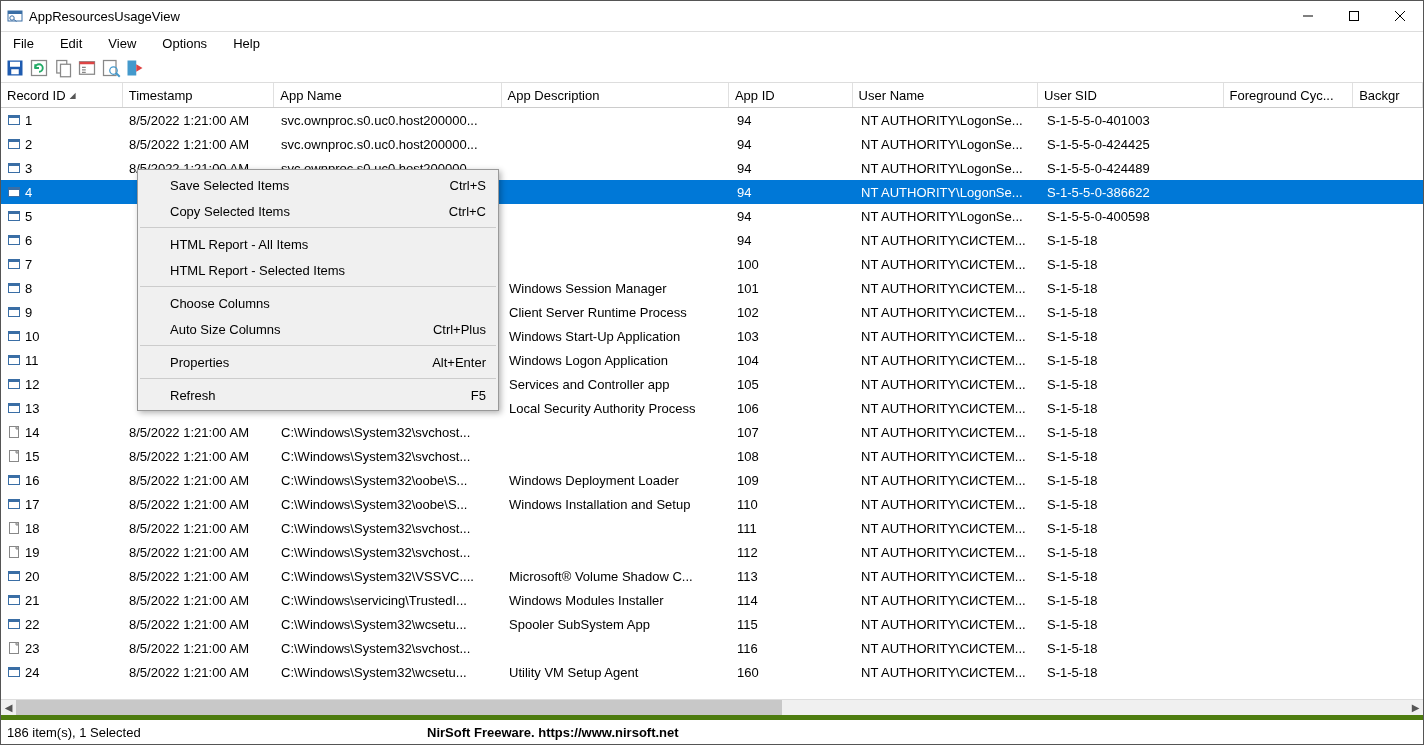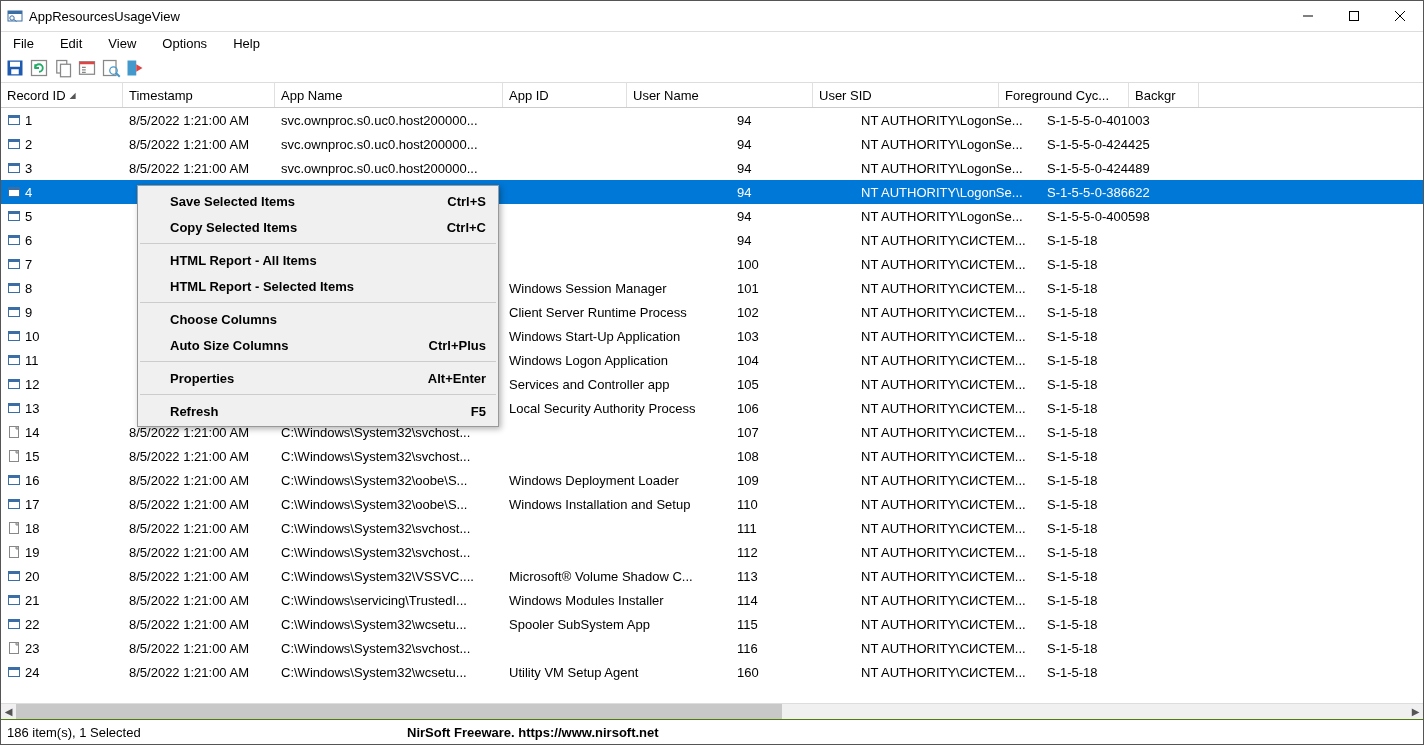--- a/index.html
+++ b/index.html
@@ -25,21 +25,21 @@
 .cell:first-child{gap:4px;}
 .recicon{width:14px;height:14px;flex-shrink:0;}
 .ctxmenu{position:absolute;background:#f0f0f0;border:1px solid #999;box-shadow:2px 2px 6px rgba(0,0,0,0.3);padding:2px 0;z-index:100;width:360px;}
 .ctxitem{height:26px;display:flex;align-items:center;padding:0 12px 0 32px;}
 .ctxitem span:first-child{flex:1;}
 .ctxsep{height:1px;background:#ccc;margin:3px 2px;}
 .hscroll{height:15px;position:absolute;left:0;right:0;bottom:0;background:#f0f0f0;border-top:1px solid #ddd;display:flex;align-items:center;}
 .hscroll .track{flex:1;height:100%;position:relative;}
 .hscroll .thumb{position:absolute;left:0;top:0;height:100%;width:55%;background:#c8c8c8;}
 .hscroll .arrow{width:15px;height:100%;display:flex;align-items:center;justify-content:center;color:#555;font-size:10px;}
-.statusbar{height:24px;border-top:1px solid #4d7c0f;display:flex;align-items:center;padding:0 6px;}
+.statusbar{height:24px;border-top:5px solid #4d7c0f;display:flex;align-items:center;padding:0 6px;gap:20px;}
 .statusbar .left{width:400px;}
 .statusbar .link{text-align:left;color:#000000;font-weight:bold;}
 .col0{width:122px;}
 .col1{width:152px;}
 .col2{width:228px;}
 .col3{width:228px;}
 .col4{width:124px;}
 .col5{width:186px;}
 .col6{width:186px;}
 .col7{width:130px;}
@@ -133,20 +133,21 @@
         </svg>
       </div>
   </div>
 
   <div class="listview">
     <div class="lvcontent">
       <div class="header" id="header">
           <div class="hcell col0">Record ID<span class="sortind">◢</span></div>
           <div class="hcell col1">Timestamp</div>
           <div class="hcell col2">App Name</div>
+          <div class="hcell col3">App Description</div>
           <div class="hcell col4">App ID</div>
           <div class="hcell col5">User Name</div>
           <div class="hcell col6">User SID</div>
           <div class="hcell col7">Foreground Cyc...</div>
           <div class="hcell col8">Backgr</div>
         </div>
       <div class="rows" id="rows">
           <div class="row">
             <div class="cell col0">
               <span class="recicon"><svg viewBox="0 0 14 14">
@@ -503,21 +504,21 @@
             <div class="cell col1">8/5/2022 1:21:00 AM</div>
             <div class="cell col2">C:\Windows\System32\wcsetu...</div>
             <div class="cell col3">Utility VM Setup Agent</div>
             <div class="cell col4">160</div>
             <div class="cell col5">NT AUTHORITY\СИСТЕМ...</div>
             <div class="cell col6">S-1-5-18</div>
           </div>
         </div>
     </div>
 
-    <div class="ctxmenu" id="ctxmenu" style="left:136px;top:102px;font-weight:bold;">
+    <div class="ctxmenu" id="ctxmenu" style="left:136px;top:86px;">
         <div class="ctxitem">
           <span>Save Selected Items</span>
           <span>Ctrl+S</span>
         </div>
         <div class="ctxitem">
           <span>Copy Selected Items</span>
           <span>Ctrl+C</span>
         </div>
         <div class="ctxsep"></div>
         <div class="ctxitem">

